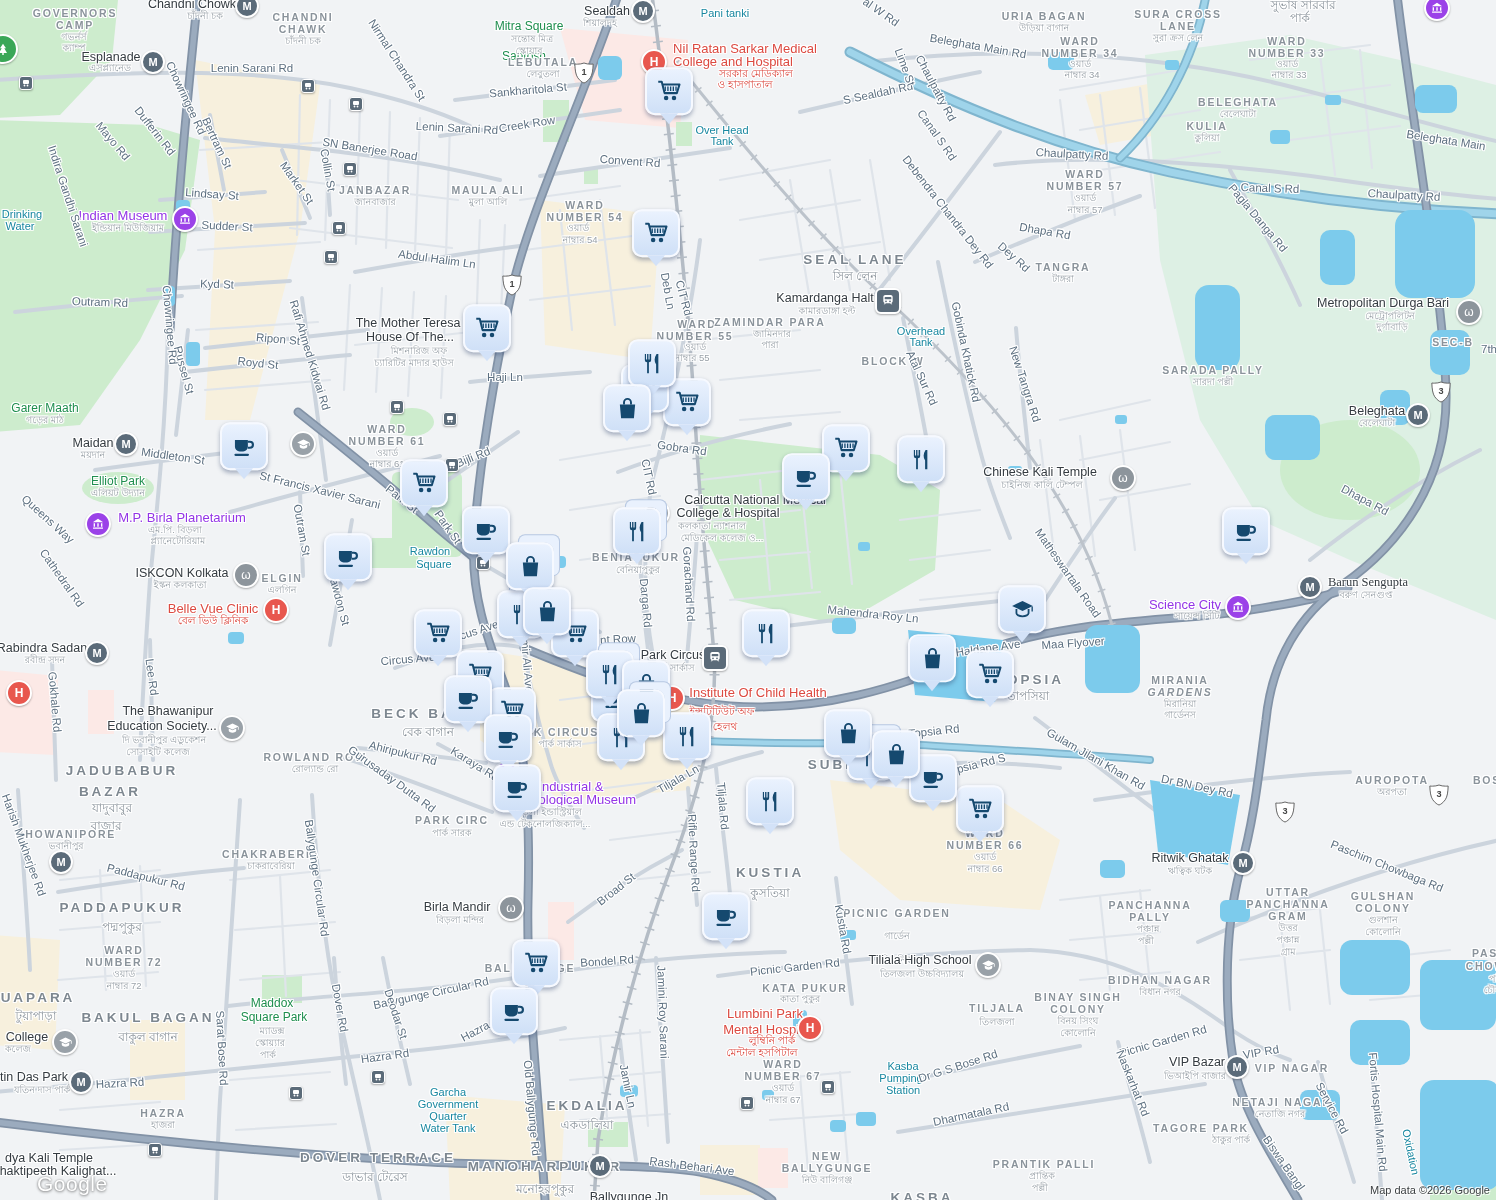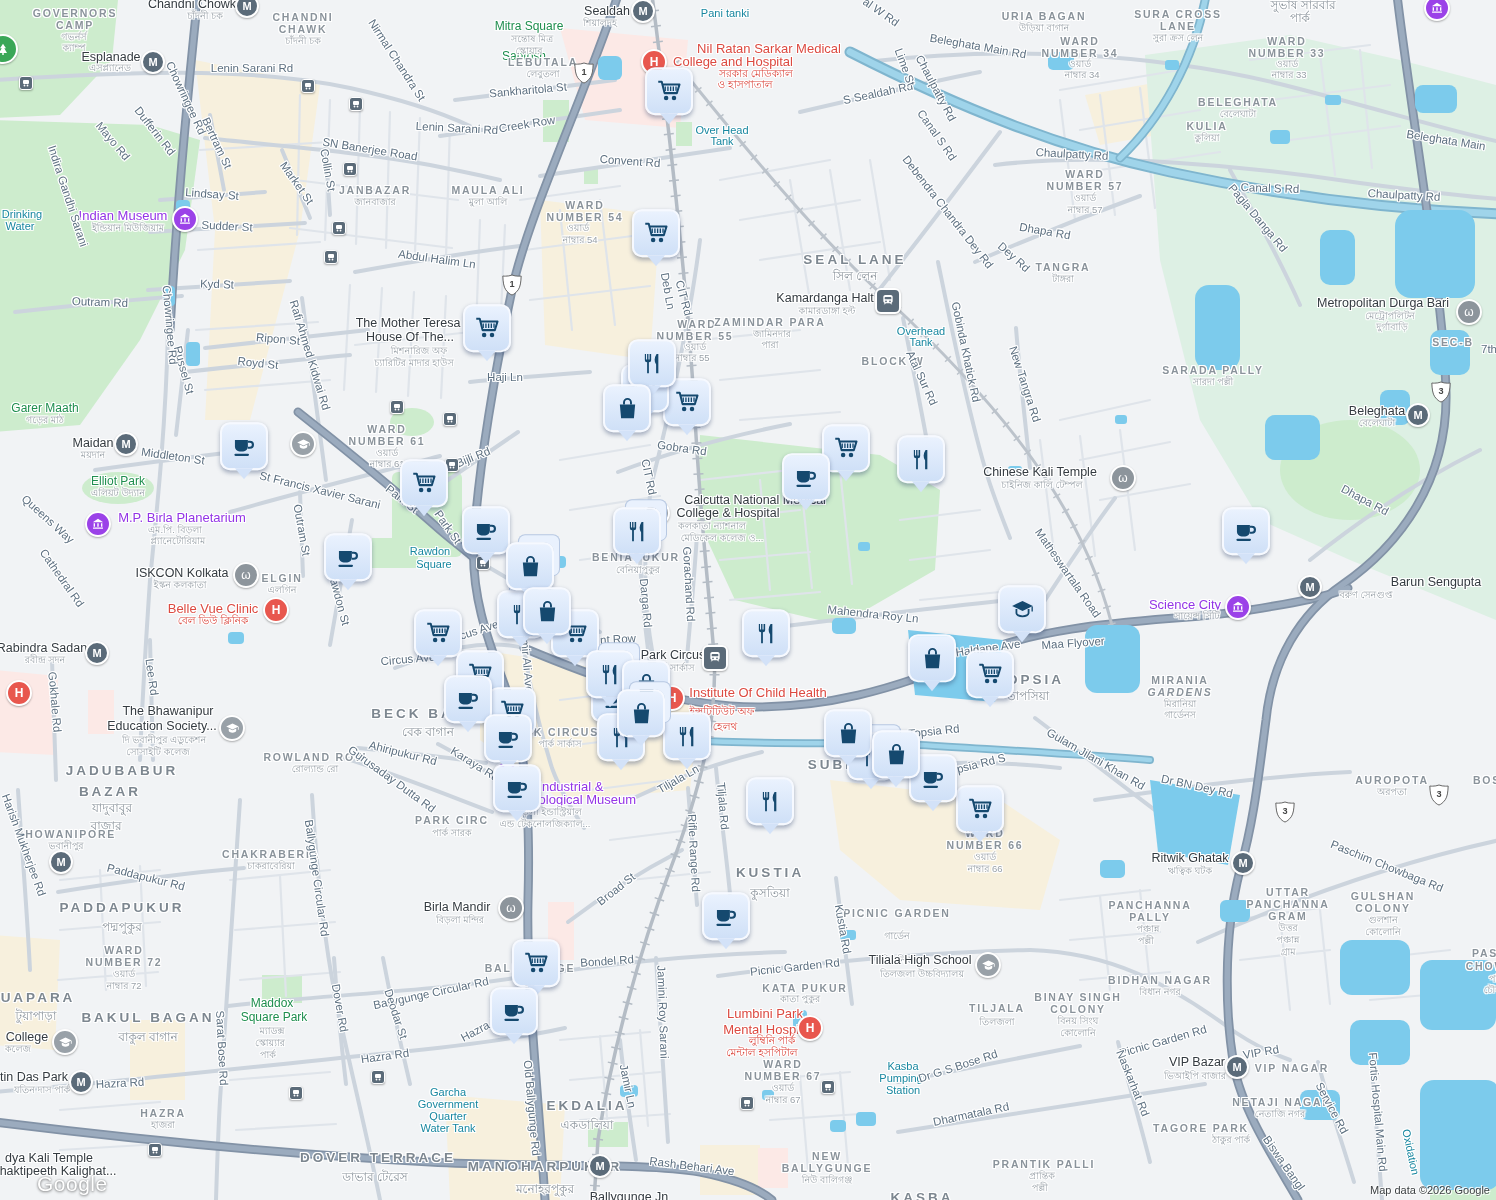--- a/index.html
+++ b/index.html
@@ -329,21 +329,21 @@
     <div class="lbl s-b" style="left: 600px; top: 23px;">শিয়ালদহ</div>
     <div class="lbl s-g" style="left: 524px; top: 12px; margin-top: 44px;">Santosh</div>
     <div class="lbl s-g" style="left: 529px; top: 26px;">Mitra Square</div>
     <div class="lbl s-b" style="left: 532px; top: 39px;">সন্তোষ মিত্র</div>
     <div class="lbl s-b" style="left: 529px; top: 51px;">স্কোয়ার</div>
     <div class="lbl s-a" style="left: 543px; top: 62px;">LEBUTALA</div>
     <div class="lbl s-b" style="left: 543px; top: 74px;">লেবুতলা</div>
     <div class="lbl s-r" style="left: 528px; top: 90px; transform: translate(-50%, -50%) rotate(-5deg);">Sankharitola St</div>
     <div class="lbl s-r" style="left: 527px; top: 124px; transform: translate(-50%, -50%) rotate(-9deg);">Creek Row</div>
     <div class="lbl s-t" style="left: 725px; top: 13px;">Pani tanki</div>
-    <div class="lbl s-d" style="left: 745px; top: 48px; margin-left: 24px;">Nil Ratan Sarkar Medical</div>
+    <div class="lbl s-d" style="left: 745px; top: 48px;">Nil Ratan Sarkar Medical</div>
     <div class="lbl s-d" style="left: 733px; top: 61px;">College and Hospital</div>
     <div class="lbl s-e" style="left: 756px; top: 74px;">সরকার মেডিক্যাল</div>
     <div class="lbl s-e" style="left: 745px; top: 85px;">ও হাসপাতাল</div>
     <div class="lbl s-t" style="left: 722px; top: 130px;">Over Head</div>
     <div class="lbl s-t" style="left: 722px; top: 141px;">Tank</div>
     <div class="lbl s-r" style="left: 630px; top: 161px; transform: translate(-50%, -50%) rotate(4deg);">Convent Rd</div>
     <div class="lbl s-r" style="left: 457px; top: 128px; transform: translate(-50%, -50%) rotate(3deg);">Lenin Sarani Rd</div>
     <div class="lbl s-r" style="left: 370px; top: 149px; transform: translate(-50%, -50%) rotate(9deg);">SN Banerjee Road</div>
     <div class="lbl s-a" style="left: 375px; top: 190px;">JANBAZAR</div>
     <div class="lbl s-b" style="left: 375px; top: 202px;">জানবাজার</div>
@@ -499,21 +499,21 @@
     <div class="lbl s-t" style="left: 921px; top: 331px;">Overhead</div>
     <div class="lbl s-t" style="left: 921px; top: 342px;">Tank</div>
     <div class="lbl s-r" style="left: 922px; top: 378px; transform: translate(-50%, -50%) rotate(65deg);">Atal Sur Rd</div>
     <div class="lbl s-r" style="left: 966px; top: 352px; transform: translate(-50%, -50%) rotate(78deg);">Gobinda Khatick Rd</div>
     <div class="lbl s-r" style="left: 1025px; top: 384px; transform: translate(-50%, -50%) rotate(72deg);">New Tangra Rd</div>
     <div class="lbl s-c" style="left: 1040px; top: 472px;">Chinese Kali Temple</div>
     <div class="lbl s-b" style="left: 1042px; top: 485px;">চাইনিজ কালি টেম্পল</div>
     <div class="lbl s-r" style="left: 1068px; top: 573px; transform: translate(-50%, -50%) rotate(55deg);">Matheswartala Road</div>
     <div class="lbl s-p" style="left: 1185px; top: 604px;">Science City</div>
     <div class="lbl s-b" style="left: 1197px; top: 616px;">সায়েন্স সিটি</div>
-    <div class="lbl s-c" style="left: 1436px; top: 582px;">Barun Sengupta</div>
+    <div class="lbl s-c" style="left: 1368px; top: 582px; font-family: Liberation Serif, serif;">Barun Sengupta</div>
     <div class="lbl s-b" style="left: 1366px; top: 595px;">বরুণ সেনগুপ্ত</div>
     <div class="lbl s-r" style="left: 1365px; top: 500px; transform: translate(-50%, -50%) rotate(28deg);">Dhapa Rd</div>
     <div class="lbl s-r" style="left: 988px; top: 648px; transform: translate(-50%, -50%) rotate(-8deg);">Haldane Ave</div>
     <div class="lbl s-r" style="left: 1073px; top: 643px; transform: translate(-50%, -50%) rotate(-4deg);">Maa Flyover</div>
     <div class="lbl s-A" style="left: 1030px; top: 679px;">TOPSIA</div>
     <div class="lbl s-B" style="left: 1028px; top: 697px;">তাপসিয়া</div>
     <div class="lbl s-a" style="left: 1180px; top: 680px;">MIRANIA</div>
     <div class="lbl s-a" style="left: 1180px; top: 692px; font-style: italic;">GARDENS</div>
     <div class="lbl s-b" style="left: 1180px; top: 704px;">মিরানিয়া</div>
     <div class="lbl s-b" style="left: 1180px; top: 715px;">গার্ডেনস</div>

